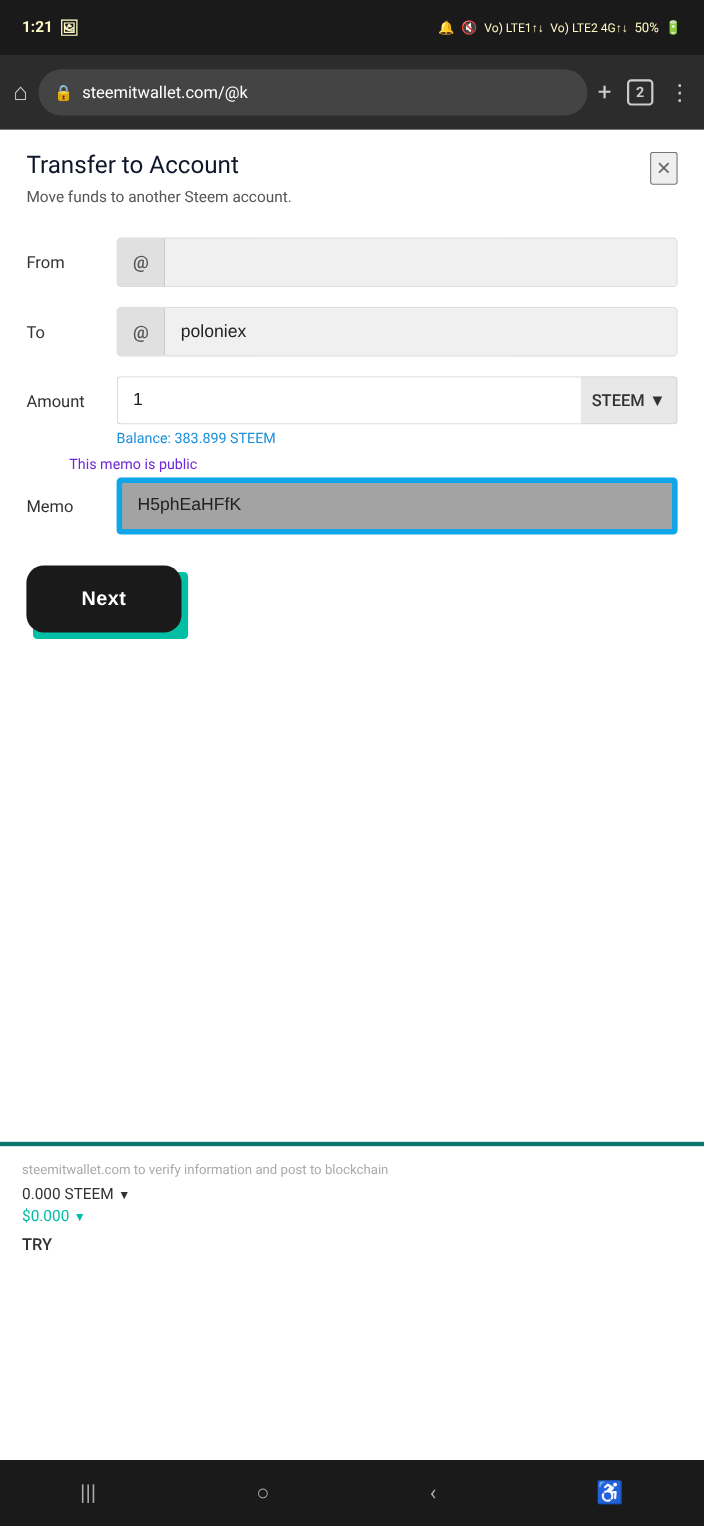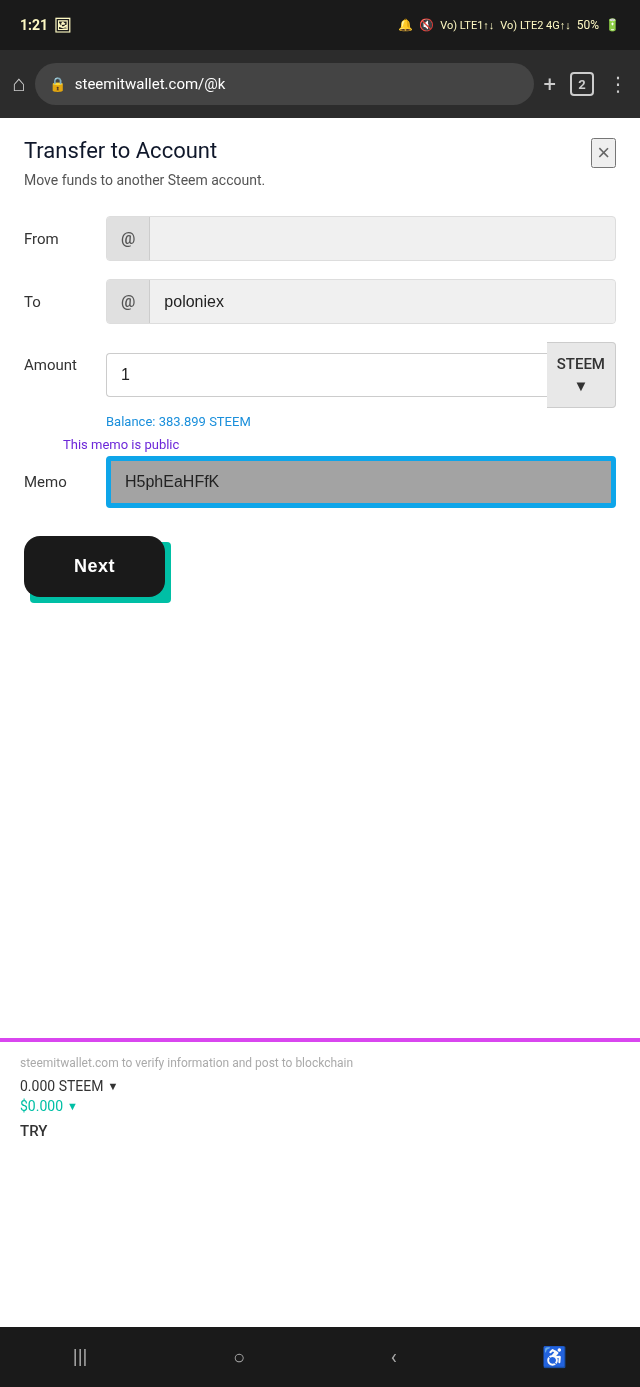--- a/index.html
+++ b/index.html
@@ -186,21 +186,20 @@
       border-radius: 0 4px 4px 0;
       padding: 12px 10px;
       font-size: 15px;
       color: #333;
       font-weight: 500;
       display: flex;
       align-items: center;
       gap: 4px;
       cursor: pointer;
       white-space: nowrap;
-      flex-direction: column;
     }
     .balance-text {
       font-size: 13px;
       color: #1a8fdb;
       margin-top: 6px;
     }
 
     
     .memo-public-note {
       font-size: 13px;
@@ -250,21 +249,21 @@
       padding: 20px 50px;
       border: none;
       border-radius: 16px;
       cursor: pointer;
       letter-spacing: 0.5px;
     }
 
     
     .wallet-bottom {
       background: #fff;
-      border-top: 4px solid #d946ef;
+      border-top: 4px solid #0f766e;
       padding: 14px 20px 0;
       margin-top: 20px;
     }
     .wallet-bottom-text {
       font-size: 12px;
       color: #aaa;
       margin-bottom: 8px;
     }
     .wallet-amount {
       font-size: 14px;

